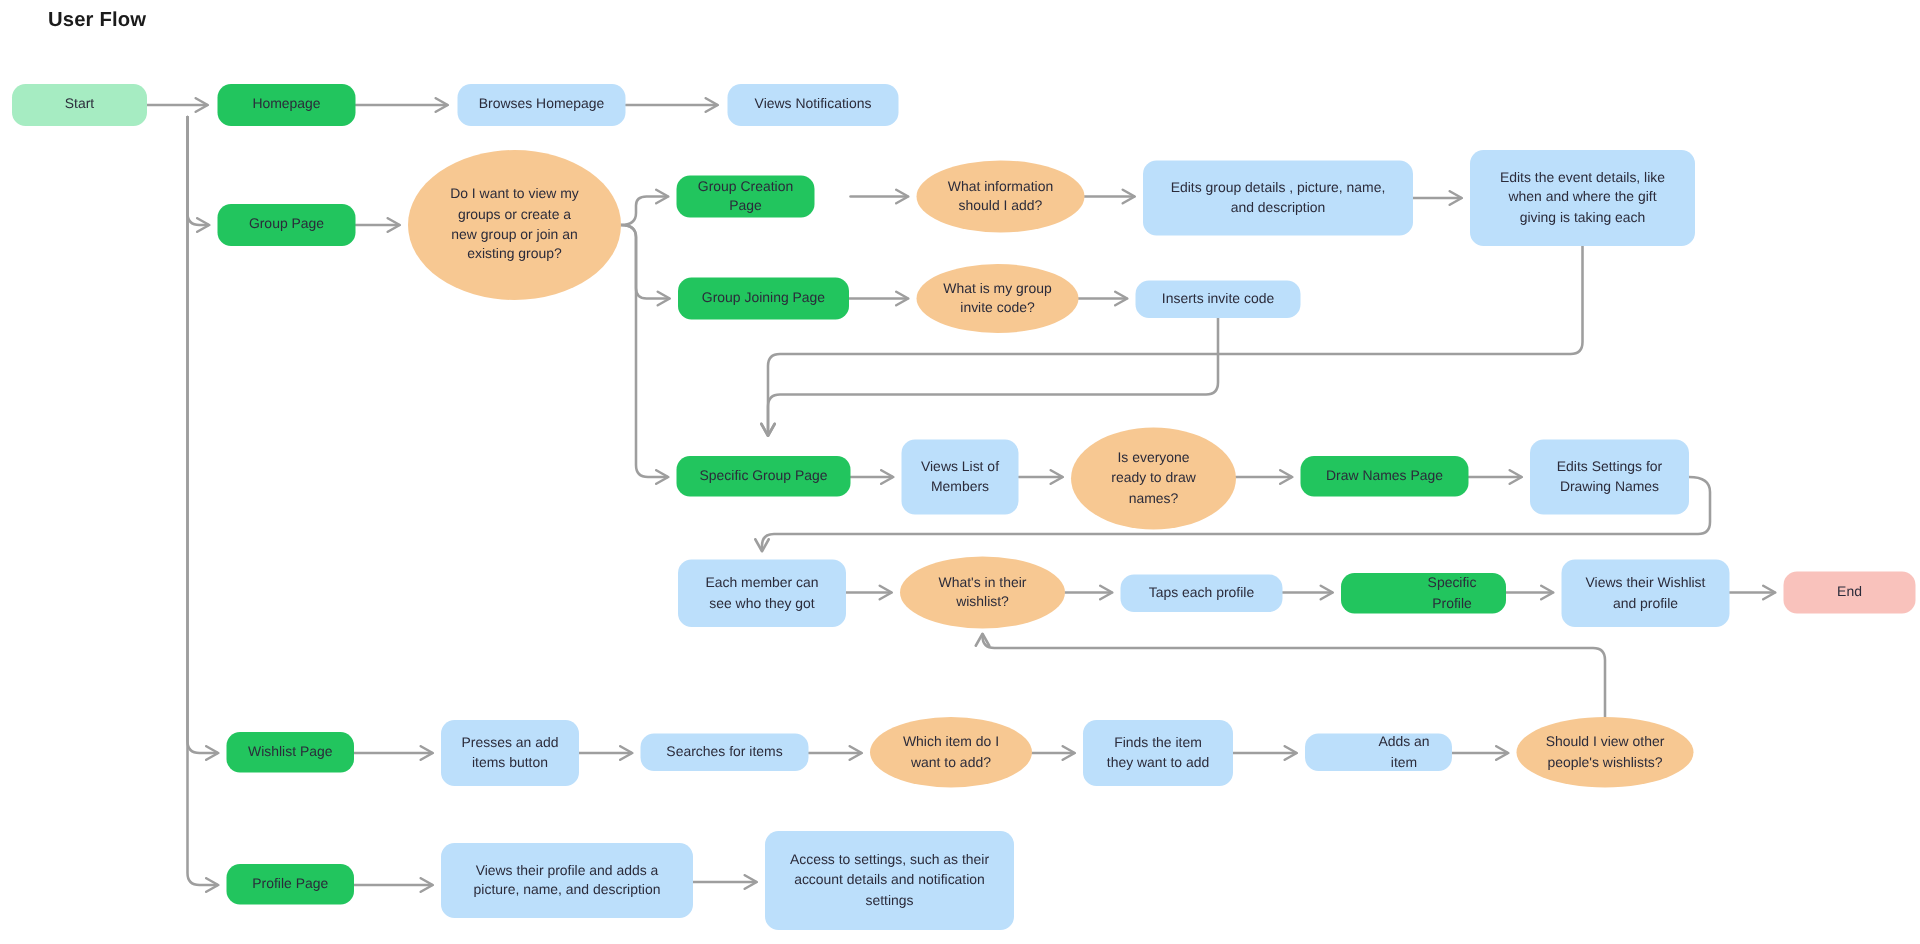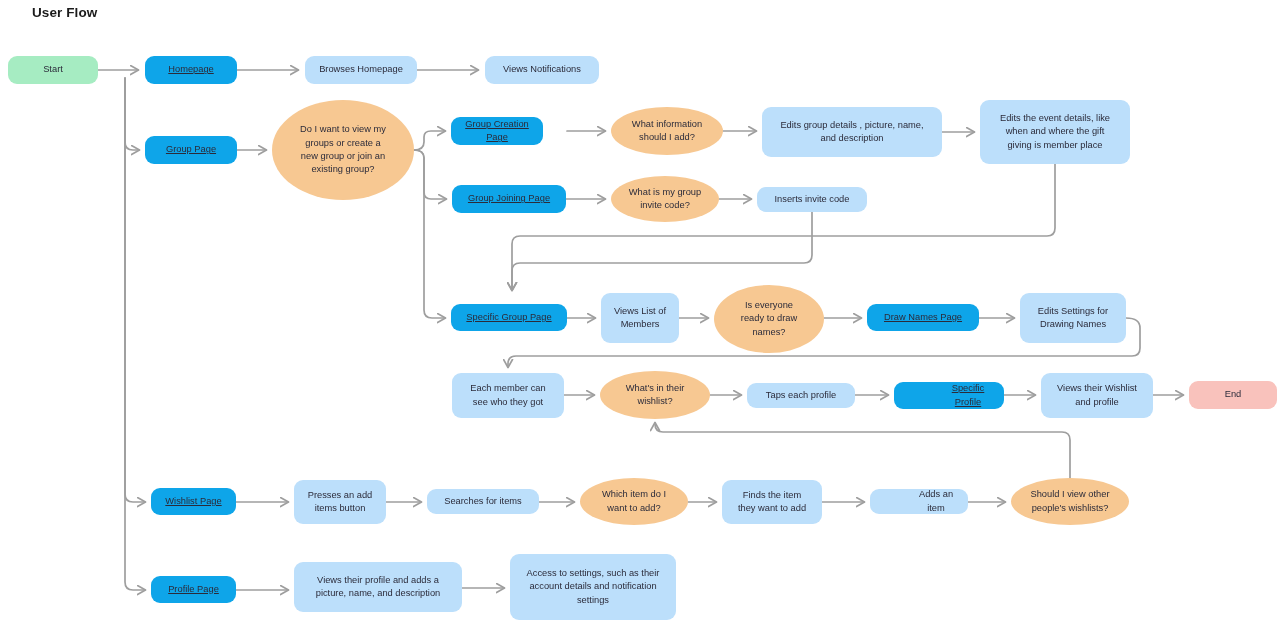--- a/index.html
+++ b/index.html
@@ -45,21 +45,21 @@
     text-align: center;
     color: #2b2b3a;
     font-size: 9.3px;
     line-height: 1.45;
     padding: 2px 6px;
     white-space: pre-line;
   }
   .shape-rect   { border-radius: 9px; }
   .shape-ellipse{ border-radius: 50%; }
   .c-green  { background: #a6ecc2; }
-  .c-purple { background: #0ea5e9; text-decoration: underline; }
+  .c-purple { background: #22c55e; }
   .c-blue   { background: #bcdffb; }
   .c-orange { background: #f7c892; }
   .c-red    { background: #f9c2bc; }
 </style>
 </head>
 <body>
 
 <div id="canvas">
 
   <div class="title">User Flow</div>
@@ -132,21 +132,21 @@
 groups or create a
 new group or join an
 existing group?</span></div>
       <div class="node shape-rect c-purple" style="left: 451px; top: 117px; width: 92px; height: 28px;"><span>Group Creation Page</span></div>
       <div class="node shape-ellipse c-orange" style="left: 611px; top: 107px; width: 112px; height: 48px;"><span>What information
 should I add?</span></div>
       <div class="node shape-rect c-blue" style="left: 762px; top: 107px; width: 180px; height: 50px;"><span>Edits group details , picture, name,
 and description</span></div>
       <div class="node shape-rect c-blue" style="left: 980px; top: 100px; width: 150px; height: 64px;"><span>Edits the event details, like
 when and where the gift
-giving is member place</span></div>
+giving is taking each</span></div>
       <div class="node shape-rect c-purple" style="left: 452px; top: 185px; width: 114px; height: 28px;"><span>Group Joining Page</span></div>
       <div class="node shape-ellipse c-orange" style="left: 611px; top: 176px; width: 108px; height: 46px;"><span>What is my group
 invite code?</span></div>
       <div class="node shape-rect c-blue" style="left: 757px; top: 187px; width: 110px; height: 25px;"><span>Inserts invite code</span></div>
       <div class="node shape-rect c-purple" style="left: 451px; top: 304px; width: 116px; height: 27px;"><span>Specific Group Page</span></div>
       <div class="node shape-rect c-blue" style="left: 601px; top: 293px; width: 78px; height: 50px;"><span>Views List of
 Members</span></div>
       <div class="node shape-ellipse c-orange" style="left: 714px; top: 285px; width: 110px; height: 68px;"><span>Is everyone
 ready to draw
 names?</span></div>

